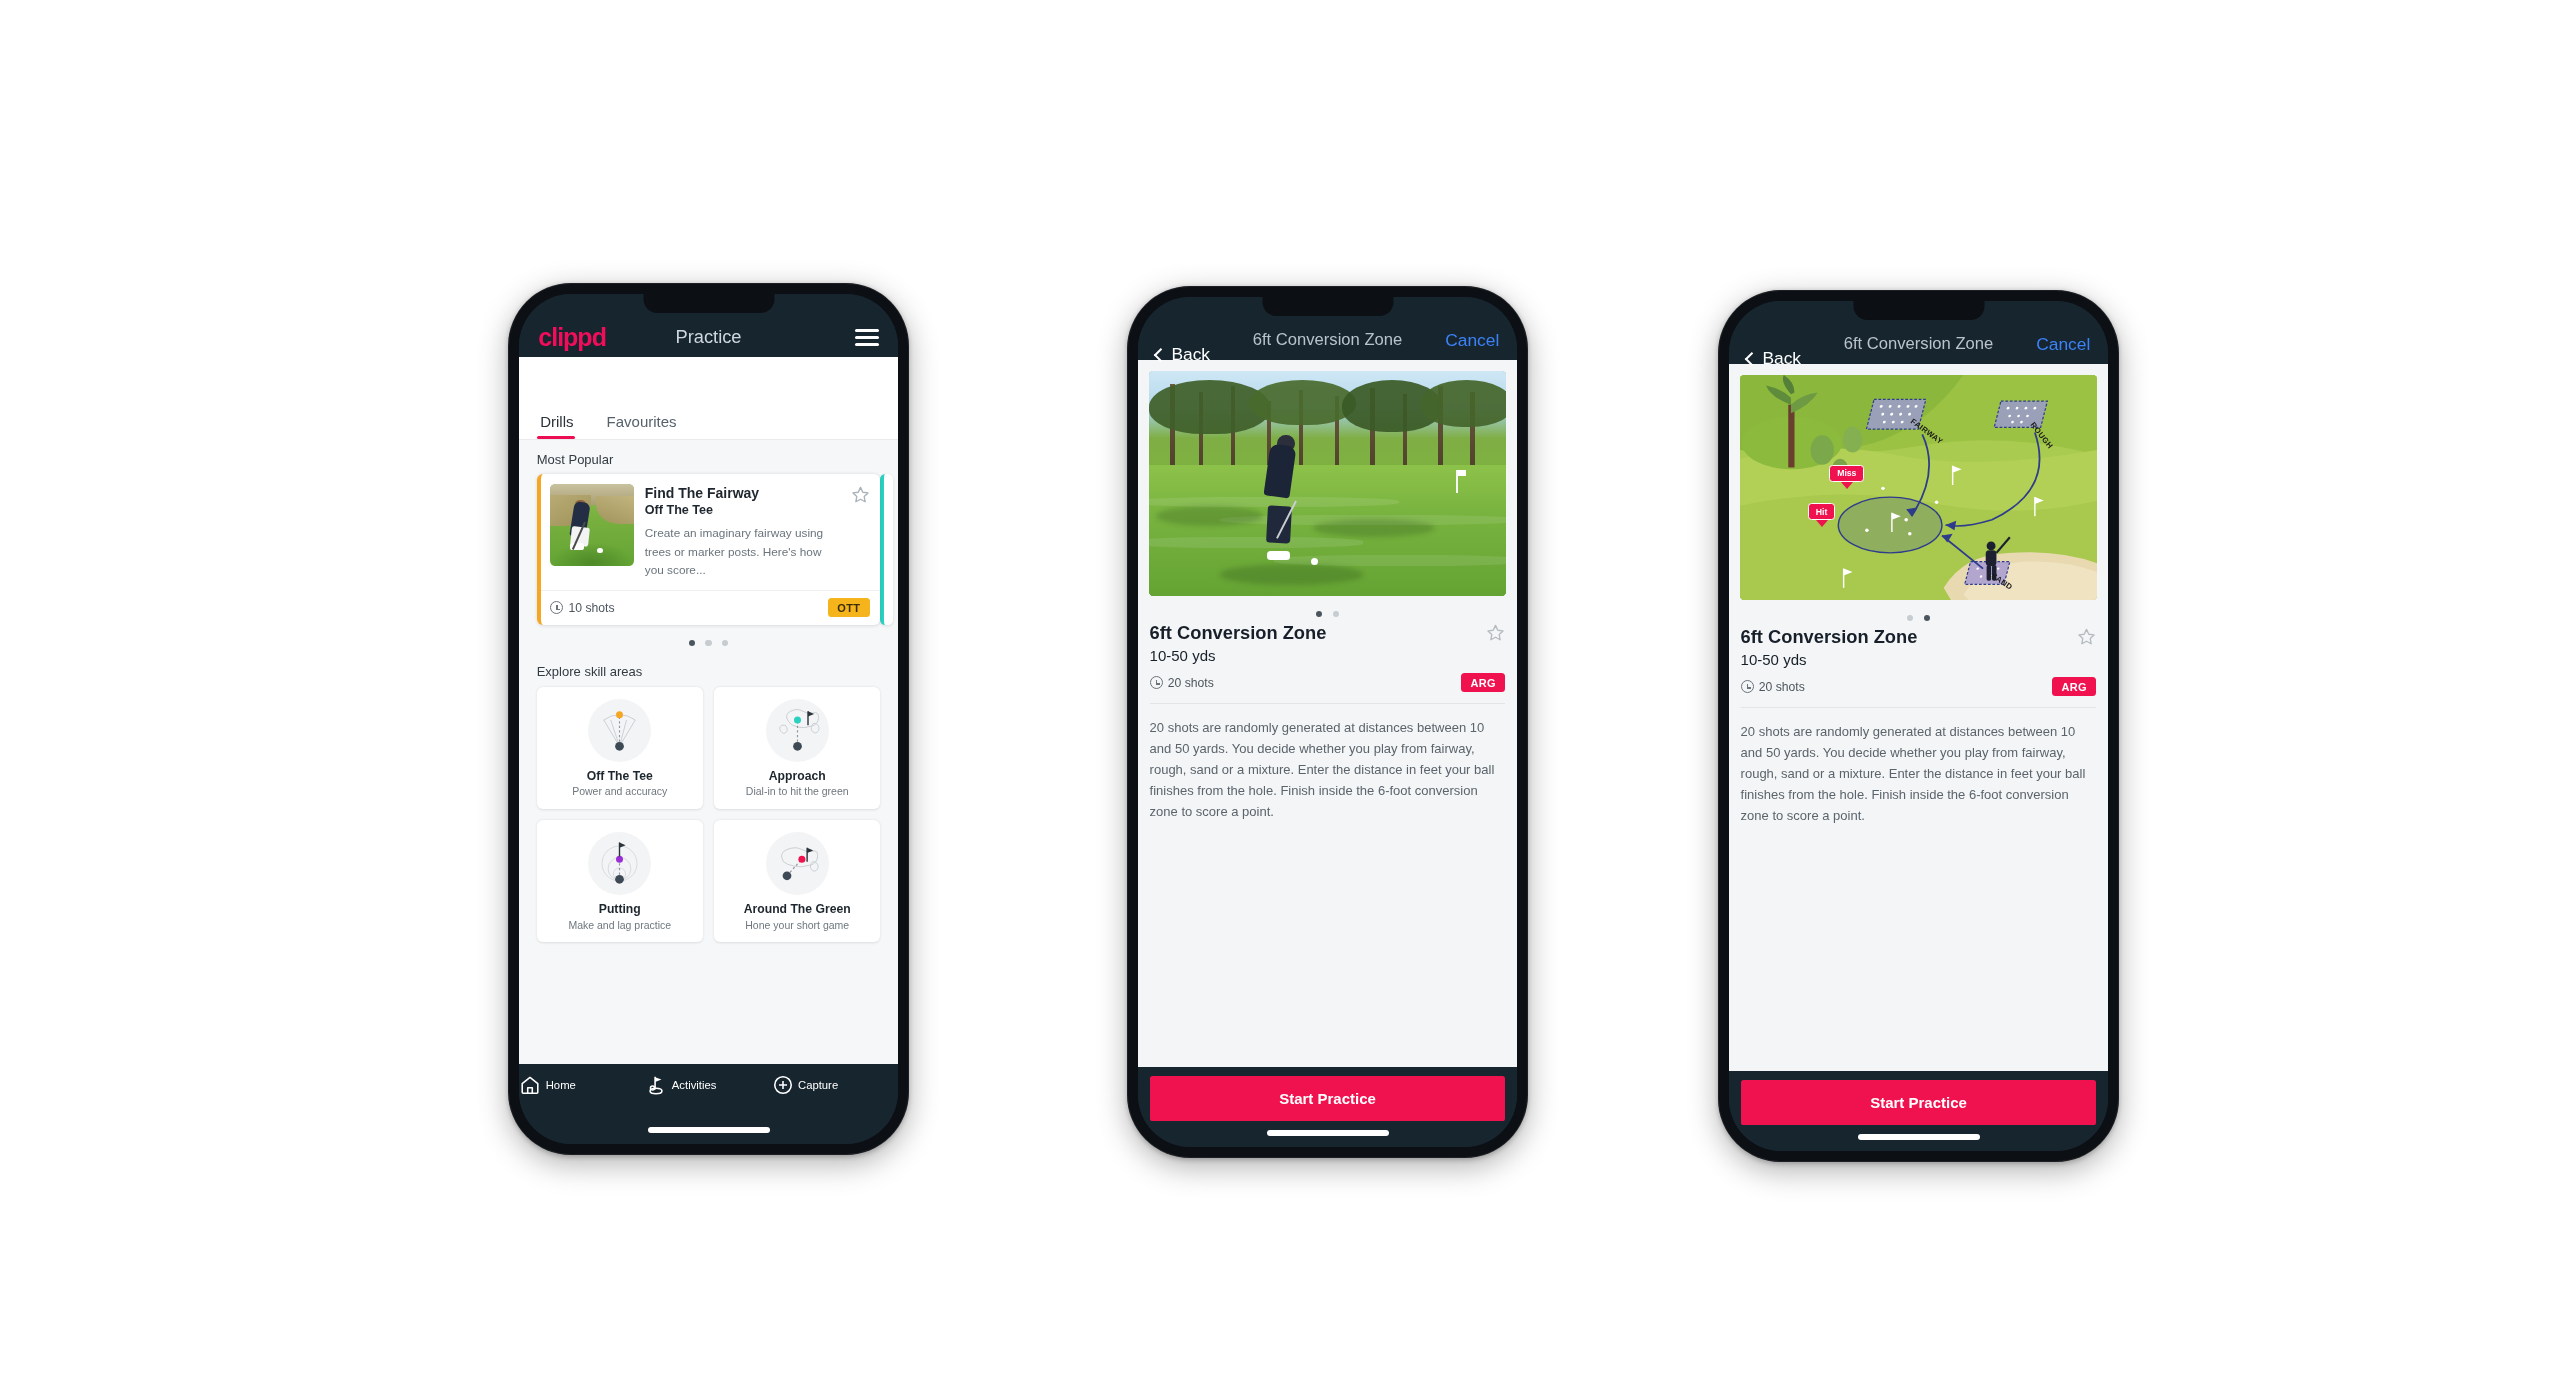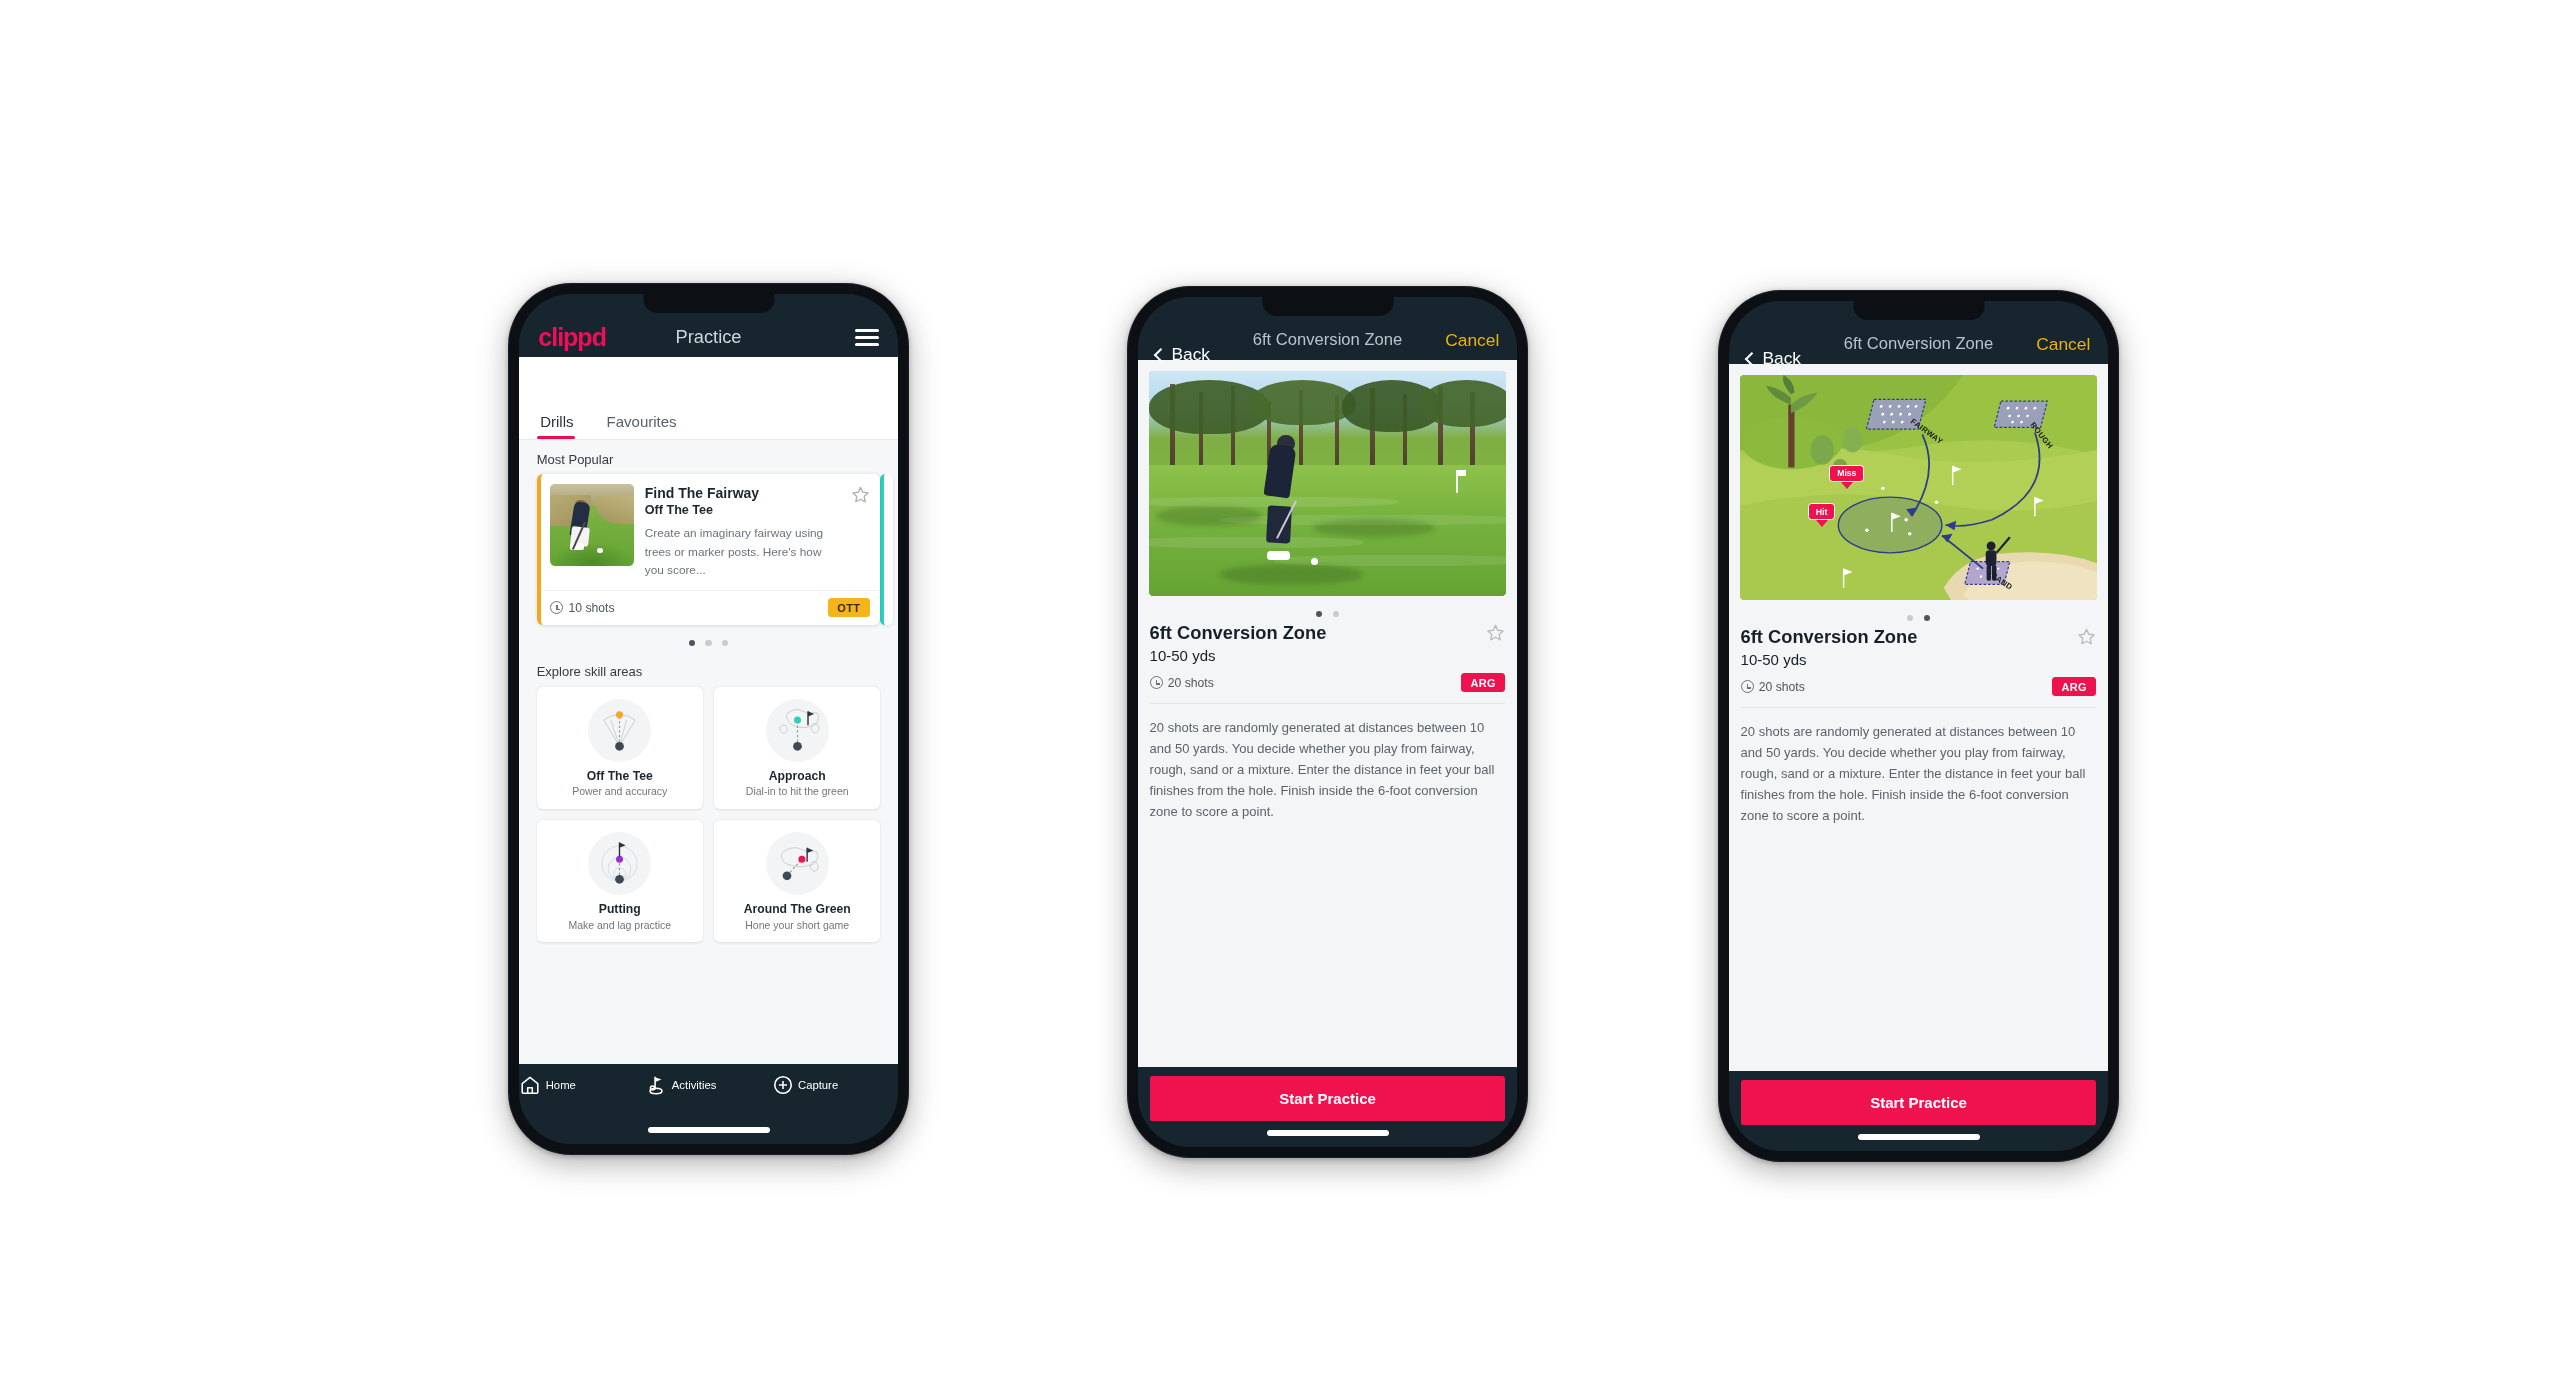--- a/index.html
+++ b/index.html
@@ -73,21 +73,21 @@
   .back-btn { display: flex; align-items: center; gap: 6.1px; color: #fff; font-size: 17.4px; cursor: pointer; margin-top: 29px; }
   .chev {
     width: 9.6px; height: 9.6px; border-left: 2.3px solid #fff; border-bottom: 2.3px solid #fff;
     transform: rotate(45deg); display: inline-block;
   }
   .modal-title {
     position: absolute; left: 0; right: 0; top: 23px; height: 40px;
     display: flex; align-items: center; justify-content: center;
     color: #b9c3cb; font-size: 16.6px; pointer-events: none;
   }
-  .cancel-btn { margin-left: auto; color: #eab308; font-size: 17.4px; cursor: pointer; }
+  .cancel-btn { margin-left: auto; color: #3b82f6; font-size: 17.4px; cursor: pointer; }
 
   
   .body { flex: 1 1 auto; background: #f6f7f8; overflow: hidden; display: flex; flex-direction: column; }
 
   
   .tabs { background: #fff; display: flex; padding: 0 17.4px; flex: 0 0 auto; border-bottom: 0.9px solid #e8eaec; }
   .tab { padding: 11.3px 12.2px 9.6px 3.5px; font-size: 15px; color: #56616b; position: relative; cursor: pointer; margin-top: 44px; }
   .tab + .tab { margin-left: 17.4px; }
   .tab.active { color: #2a3139; }
   .tab.active::after {

